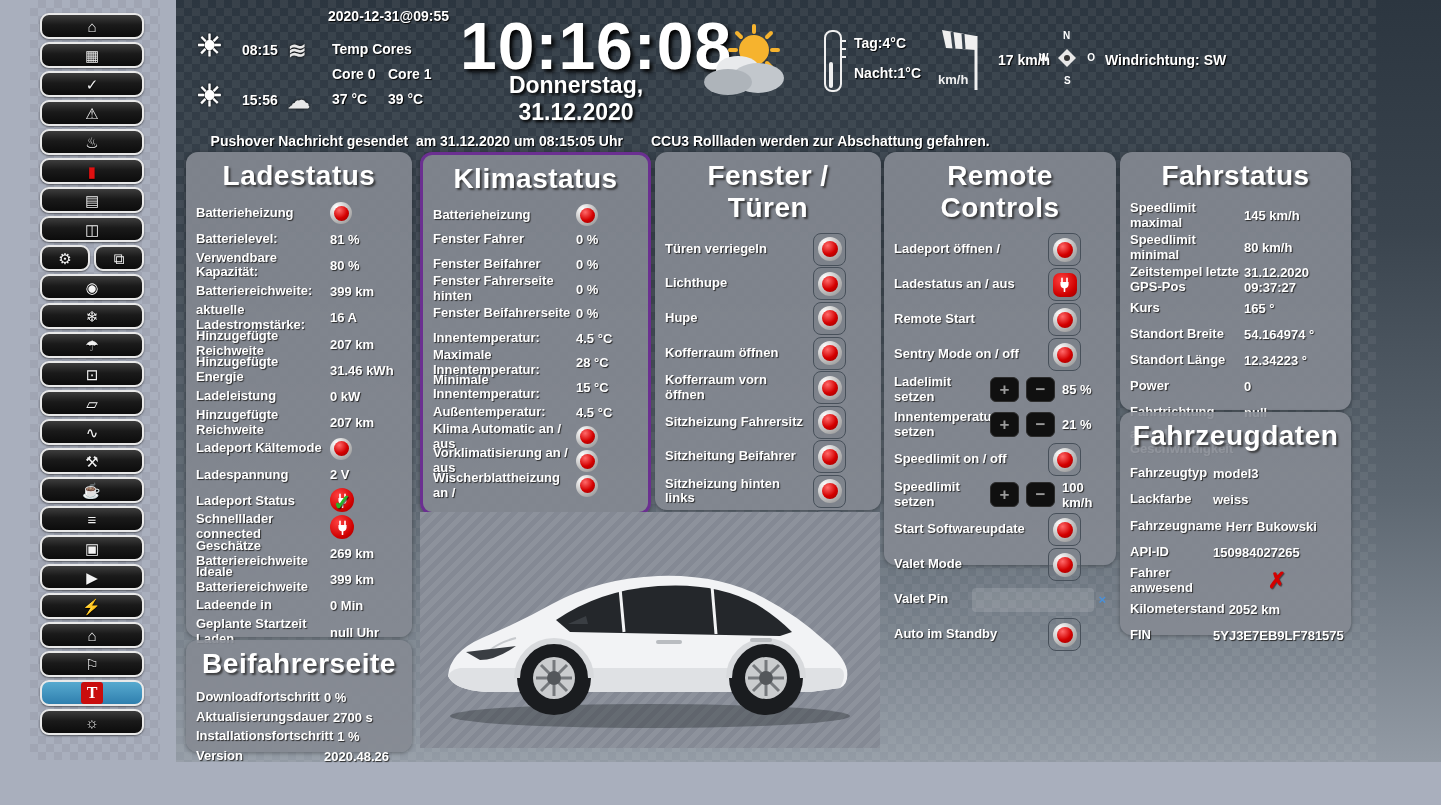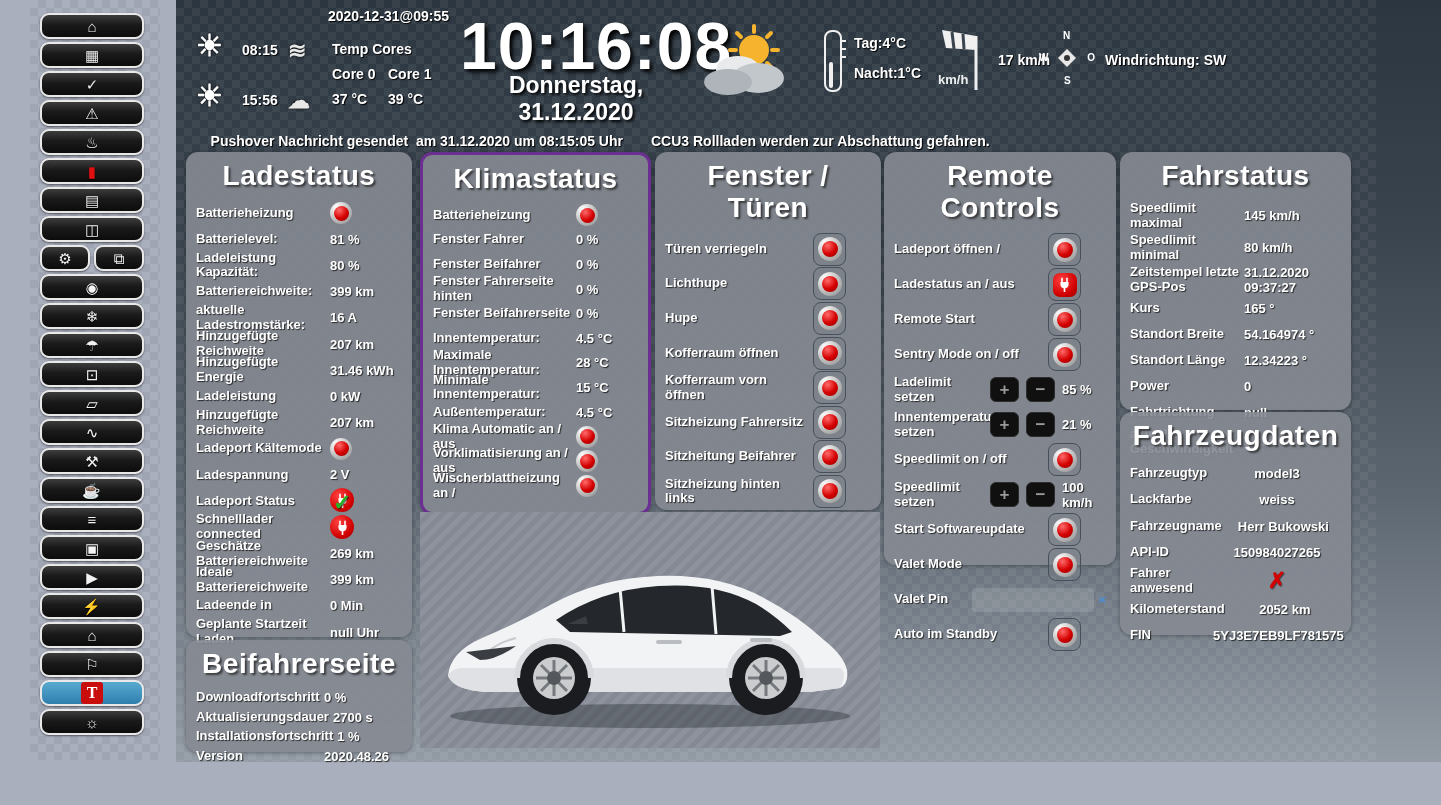--- a/index.html
+++ b/index.html
@@ -69,21 +69,21 @@
   }
   .panel.purple{border:3px solid #6b2f91;}
   .row{display:flex;align-items:center;}
   .lbl{flex:1;font-size:13px;font-weight:bold;text-shadow:1px 1px 1px rgba(30,30,30,.9);line-height:1.15;padding-right:4px;}
   .val{font-size:13px;font-weight:bold;text-shadow:1px 1px 1px rgba(30,30,30,.9);white-space:pre-line;}
   .p-lade .row{height:26.2px}.p-lade .val{width:72px}
   .p-klima .row{height:24.6px}.p-klima .val{width:62px}
   .p-fenster .row{height:34.6px}
   .p-remote .row{min-height:35px}.p-remote .val{width:58px}
   .p-fahr .row{min-height:24px;padding:1px 0}.p-fahr .val{width:97px}
-  .p-fzg .row{min-height:26.5px}.p-fzg .val{width:128px;text-align:center}
+  .p-fzg .row{min-height:26.5px}.p-fzg .val{width:128px;text-align:left}
   .p-sw .row{height:19.5px}.p-sw .val{width:78px}
   
   .ledring{
     width:22px;height:22px;border-radius:50%;
     background:radial-gradient(circle at 30% 25%,#ffffff,#bdbdbd 55%,#8a8a8a 100%);
     display:flex;align-items:center;justify-content:center;flex:none;
   }
   .led{
     width:15px;height:15px;border-radius:50%;
     background:radial-gradient(circle at 35% 28%,#ff6a6a,#d40000 55%,#8f0000 100%);
@@ -337,21 +337,21 @@
         <div class="ledring">
           <div class="led"></div>
         </div>
       </div>
     </div>
     <div class="row">
       <div class="lbl">Batterielevel:</div>
       <div class="val">81 %</div>
     </div>
     <div class="row">
-      <div class="lbl">Ladeleistung Kapazität:</div>
+      <div class="lbl">Verwendbare Kapazität:</div>
       <div class="val">80 %</div>
     </div>
     <div class="row">
       <div class="lbl">Batteriereichweite:</div>
       <div class="val">399 km</div>
     </div>
     <div class="row">
       <div class="lbl">aktuelle Ladestromstärke:</div>
       <div class="val">16 A</div>
     </div>

